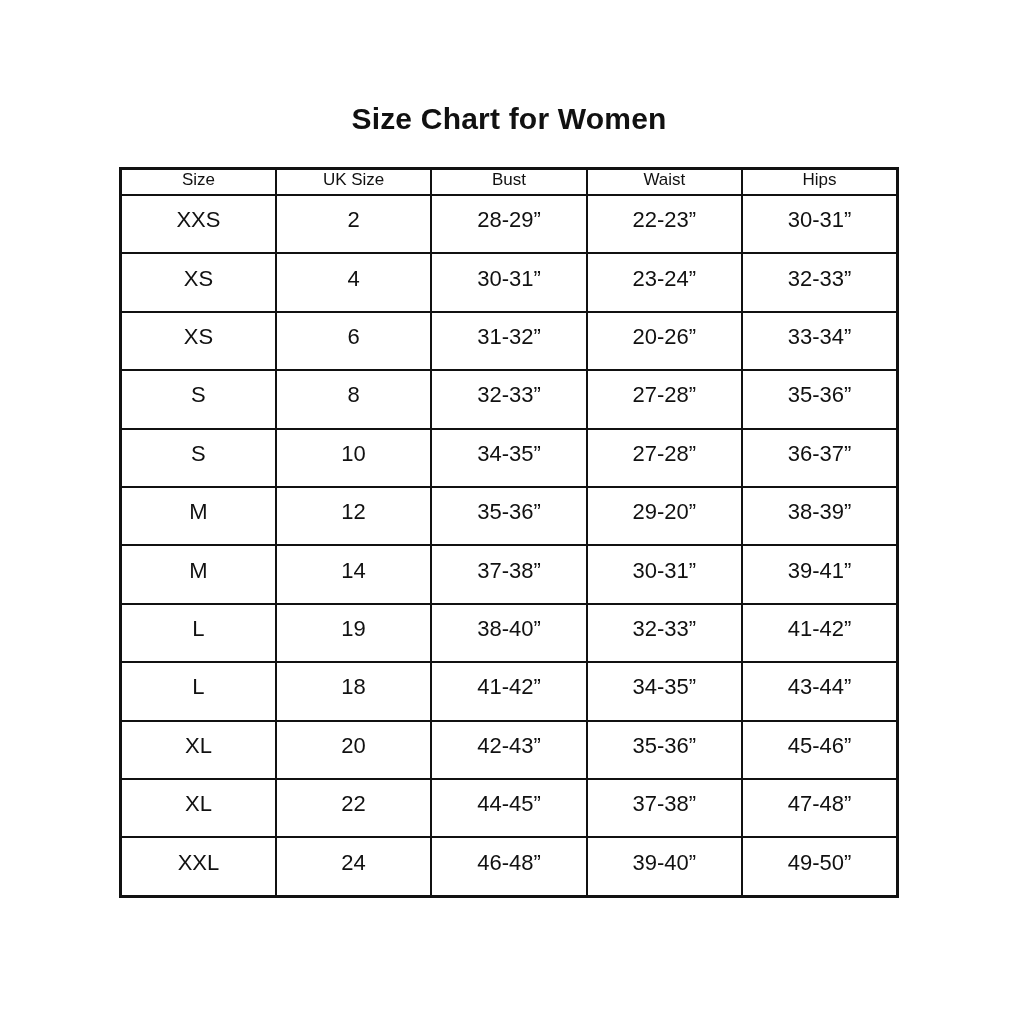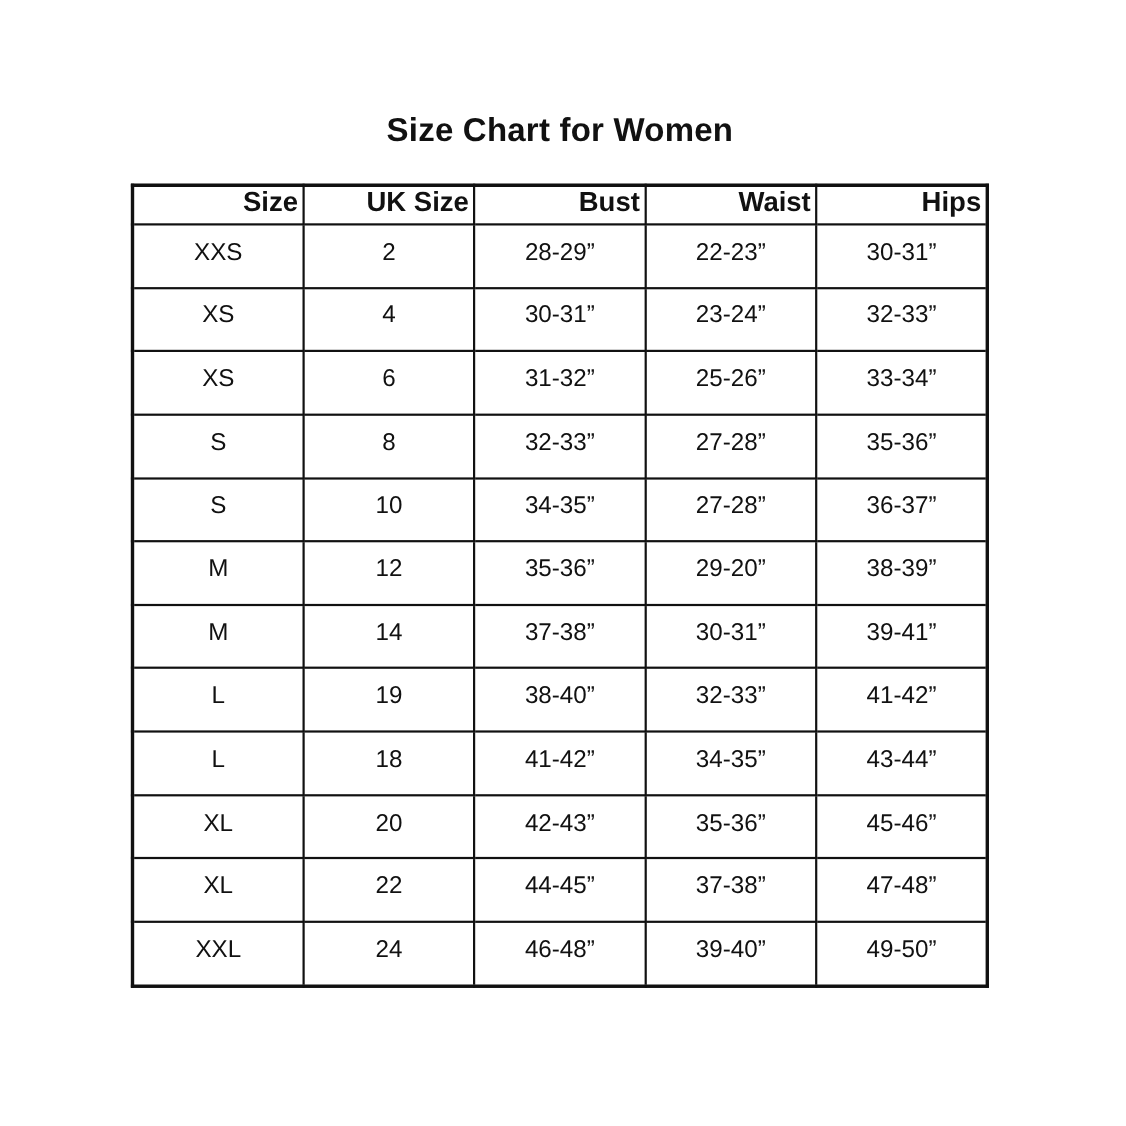--- a/index.html
+++ b/index.html
@@ -39,24 +39,23 @@
   table.size-chart th,
   table.size-chart td {
     border: 2px solid #111111;
     text-align: center;
     vertical-align: middle;
     padding: 0 4px 8px 4px;
     background: #ffffff;
     color: #111111;
   }
   table.size-chart th {
-    font-size: 25px;
-    font-weight: bold;
+    font-size: 17px;
+    font-weight: normal;
     padding-bottom: 4px;
-    text-align: right;
   }
   table.size-chart td {
     font-size: 22px;
     font-weight: normal;
   }
   table.size-chart {
     border: 3px solid #111111;
     outline: 1px solid #111111;
     outline-offset: -1px;
   }
@@ -89,21 +88,21 @@
           <td>XS</td>
           <td>4</td>
           <td>30-31”</td>
           <td>23-24”</td>
           <td>32-33”</td>
         </tr>
         <tr>
           <td>XS</td>
           <td>6</td>
           <td>31-32”</td>
-          <td>25-26”</td>
+          <td>20-26”</td>
           <td>33-34”</td>
         </tr>
         <tr>
           <td>S</td>
           <td>8</td>
           <td>32-33”</td>
           <td>27-28”</td>
           <td>35-36”</td>
         </tr>
         <tr>

